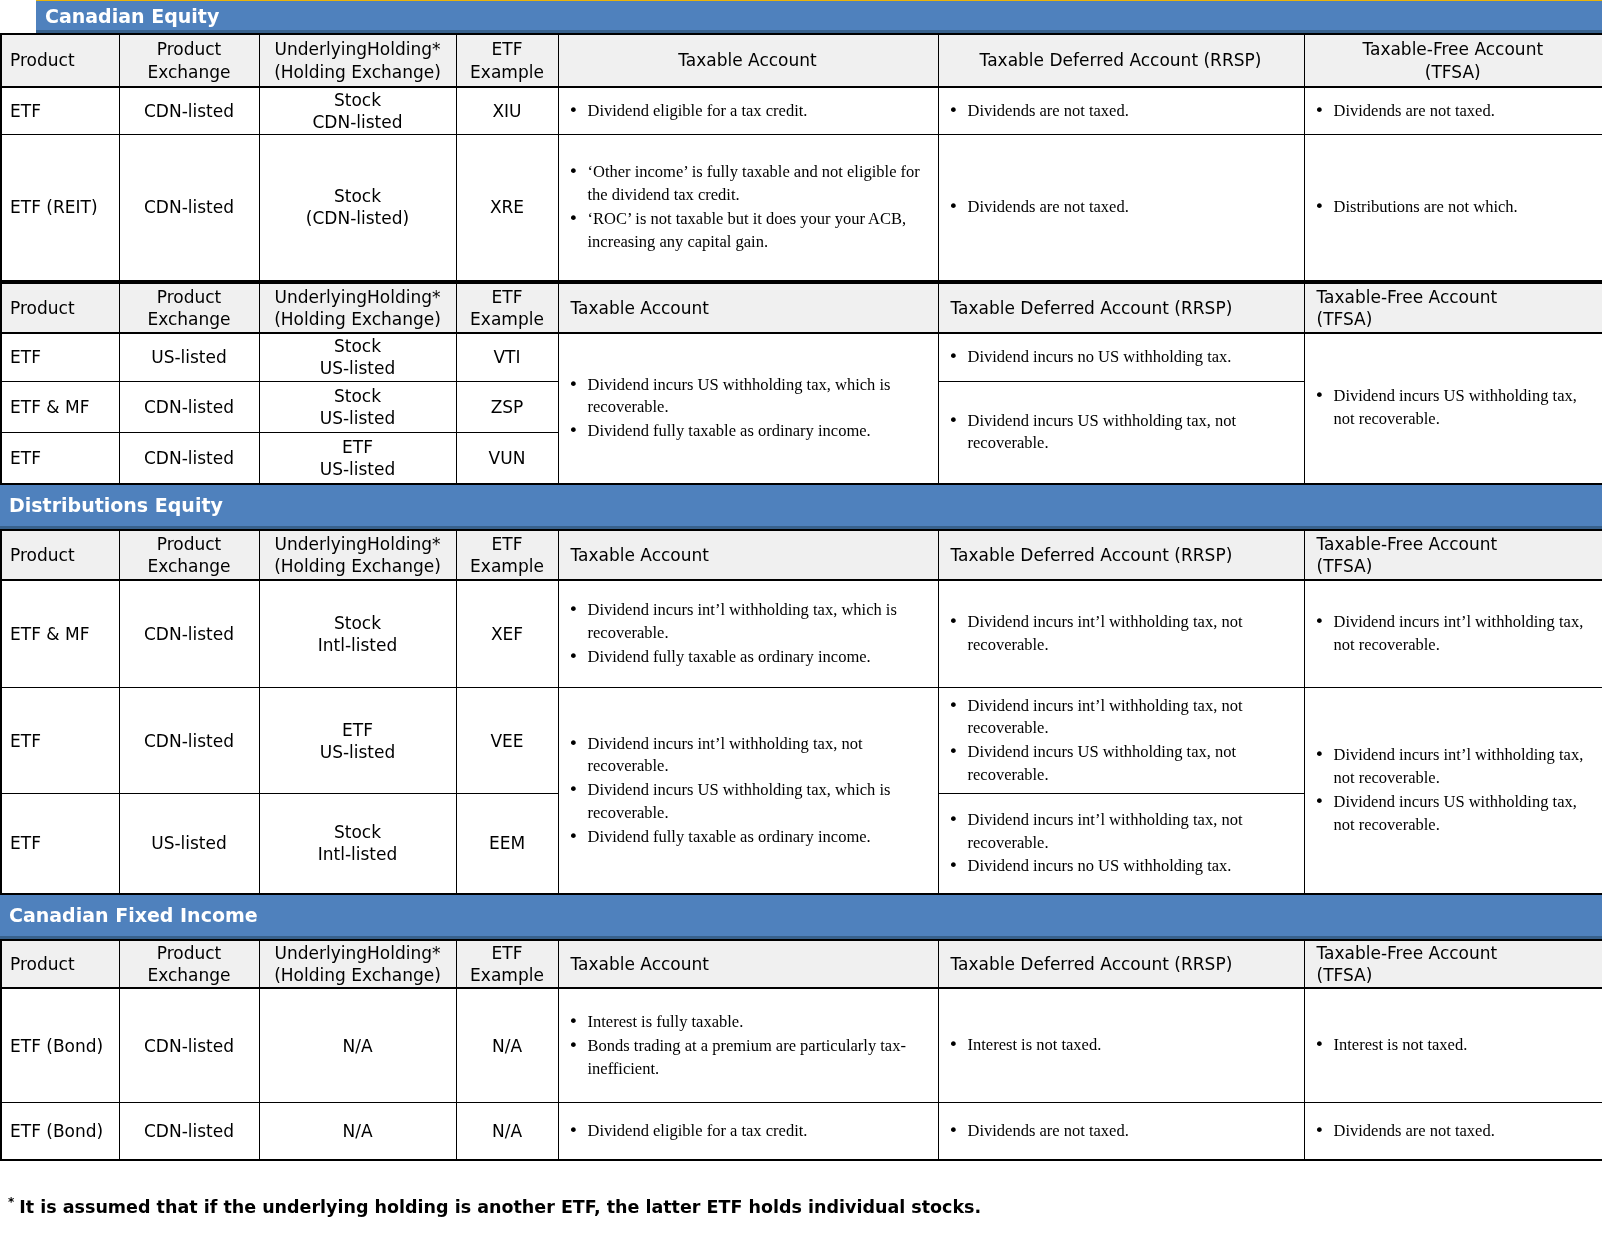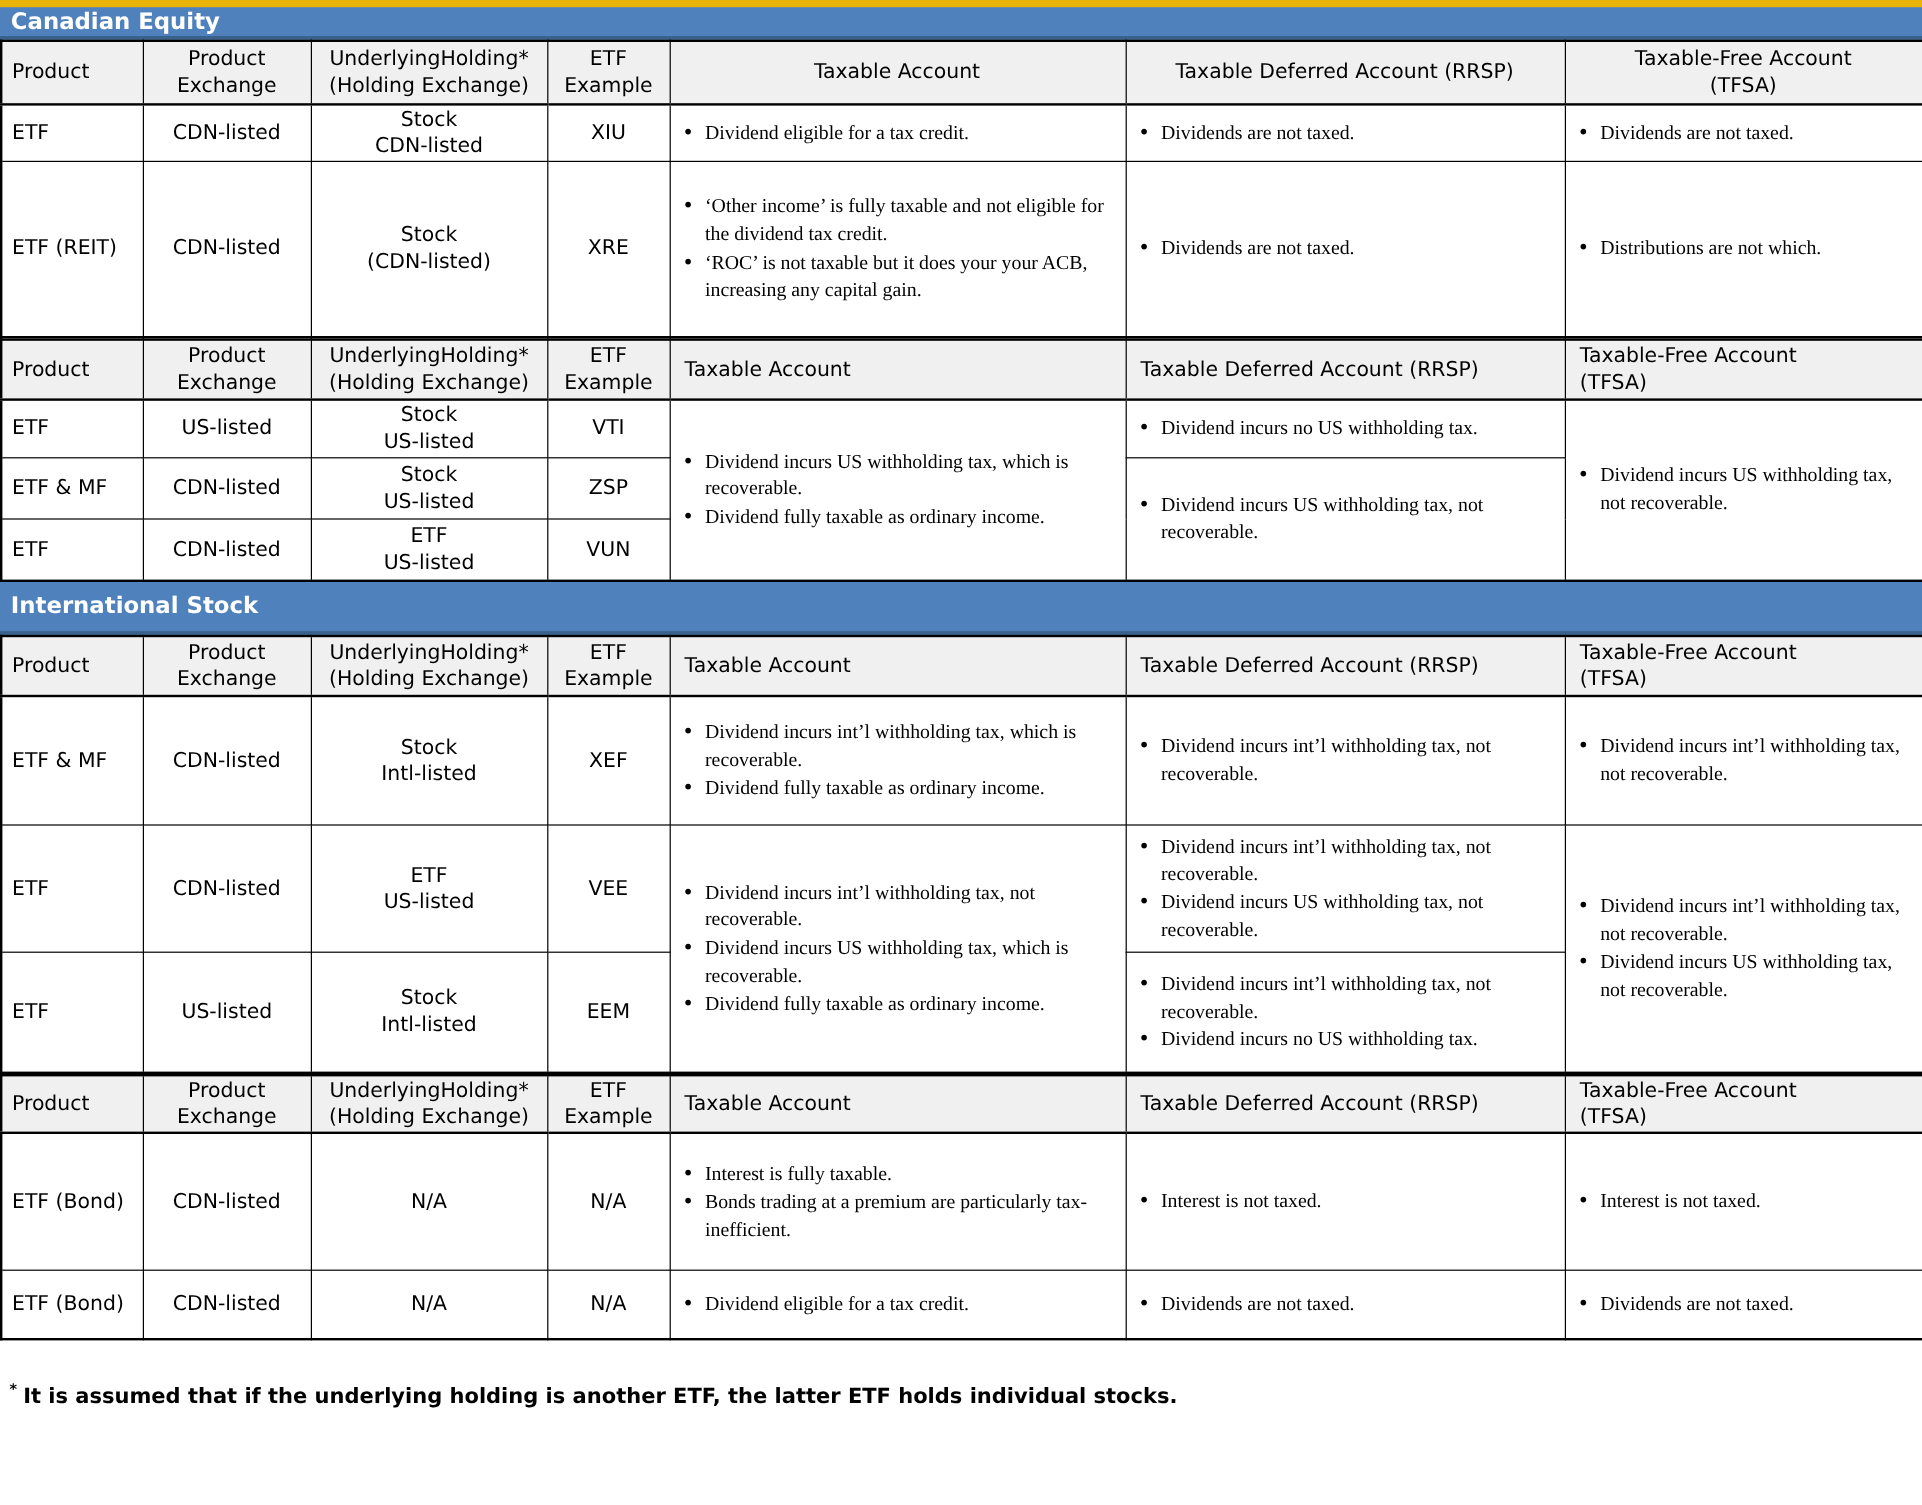--- a/index.html
+++ b/index.html
@@ -4,21 +4,21 @@
 <title>ETF Tax Table</title>
 <style>
   html,body{margin:0;padding:0;background:#fff;color:#000;}
   body{width:1602px;font-family:"DejaVu Sans","Liberation Sans",sans-serif;}
   .page{width:1602px;}
 
   
   .section-bar{background:#4f81bd;border-bottom:3px solid #38618c;display:flex;align-items:center;
     padding-left:9px;box-sizing:border-box;}
   .bar-first{height:33px;border-top:1px solid #2c5挂0;}
-  .bar-first{height:33px;border-top:6px solid #eab308;}
+  .bar-first{height:33px;border-top:1px solid #eab308;margin-left:36px;}
   .bar{height:44px;}
   .section-title{color:#ffffff;font-weight:bold;font-size:19px;}
 
   
   .tax-table{border-collapse:collapse;table-layout:fixed;width:1602px;border:2px solid #000;}
   .tax-table th,.tax-table td{border:1px solid #000;box-sizing:border-box;vertical-align:middle;}
   .c0{width:118px}.c1{width:140px}.c2{width:197px}.c3{width:102px}.c4{width:380px}.c5{width:366px}.c6{width:299px}
 
   tr.head th{background:#f0f0f0;border-bottom:2px solid #000;font-weight:normal;font-size:17px;
     white-space:pre-line;line-height:1.3;}
@@ -205,21 +205,21 @@
         <td class="td-left">ETF</td>
         <td class="td-center">CDN-listed</td>
         <td class="td-center pre">ETF
 US-listed</td>
         <td class="td-center">VUN</td>
       </tr>
     </tbody>
   </table>
 
   <div class="section-bar bar">
-    <span class="section-title">International Stock</span>
+    <span class="section-title">Distributions Equity</span>
   </div>
   <table class="tax-table">
     <colgroup>
         <col class="c0">
         <col class="c1">
         <col class="c2">
         <col class="c3">
         <col class="c4">
         <col class="c5">
         <col class="c6">
@@ -321,20 +321,23 @@
             </div>
             <div class="bullet-item">
               <span class="bullet-marker">•</span>
               <span class="bullet-text">Dividend incurs no US withholding tax.</span>
             </div>
           </td>
       </tr>
     </tbody>
   </table>
 
+  <div class="section-bar bar">
+    <span class="section-title">Canadian Fixed Income</span>
+  </div>
   <table class="tax-table">
     <colgroup>
         <col class="c0">
         <col class="c1">
         <col class="c2">
         <col class="c3">
         <col class="c4">
         <col class="c5">
         <col class="c6">
       </colgroup>

